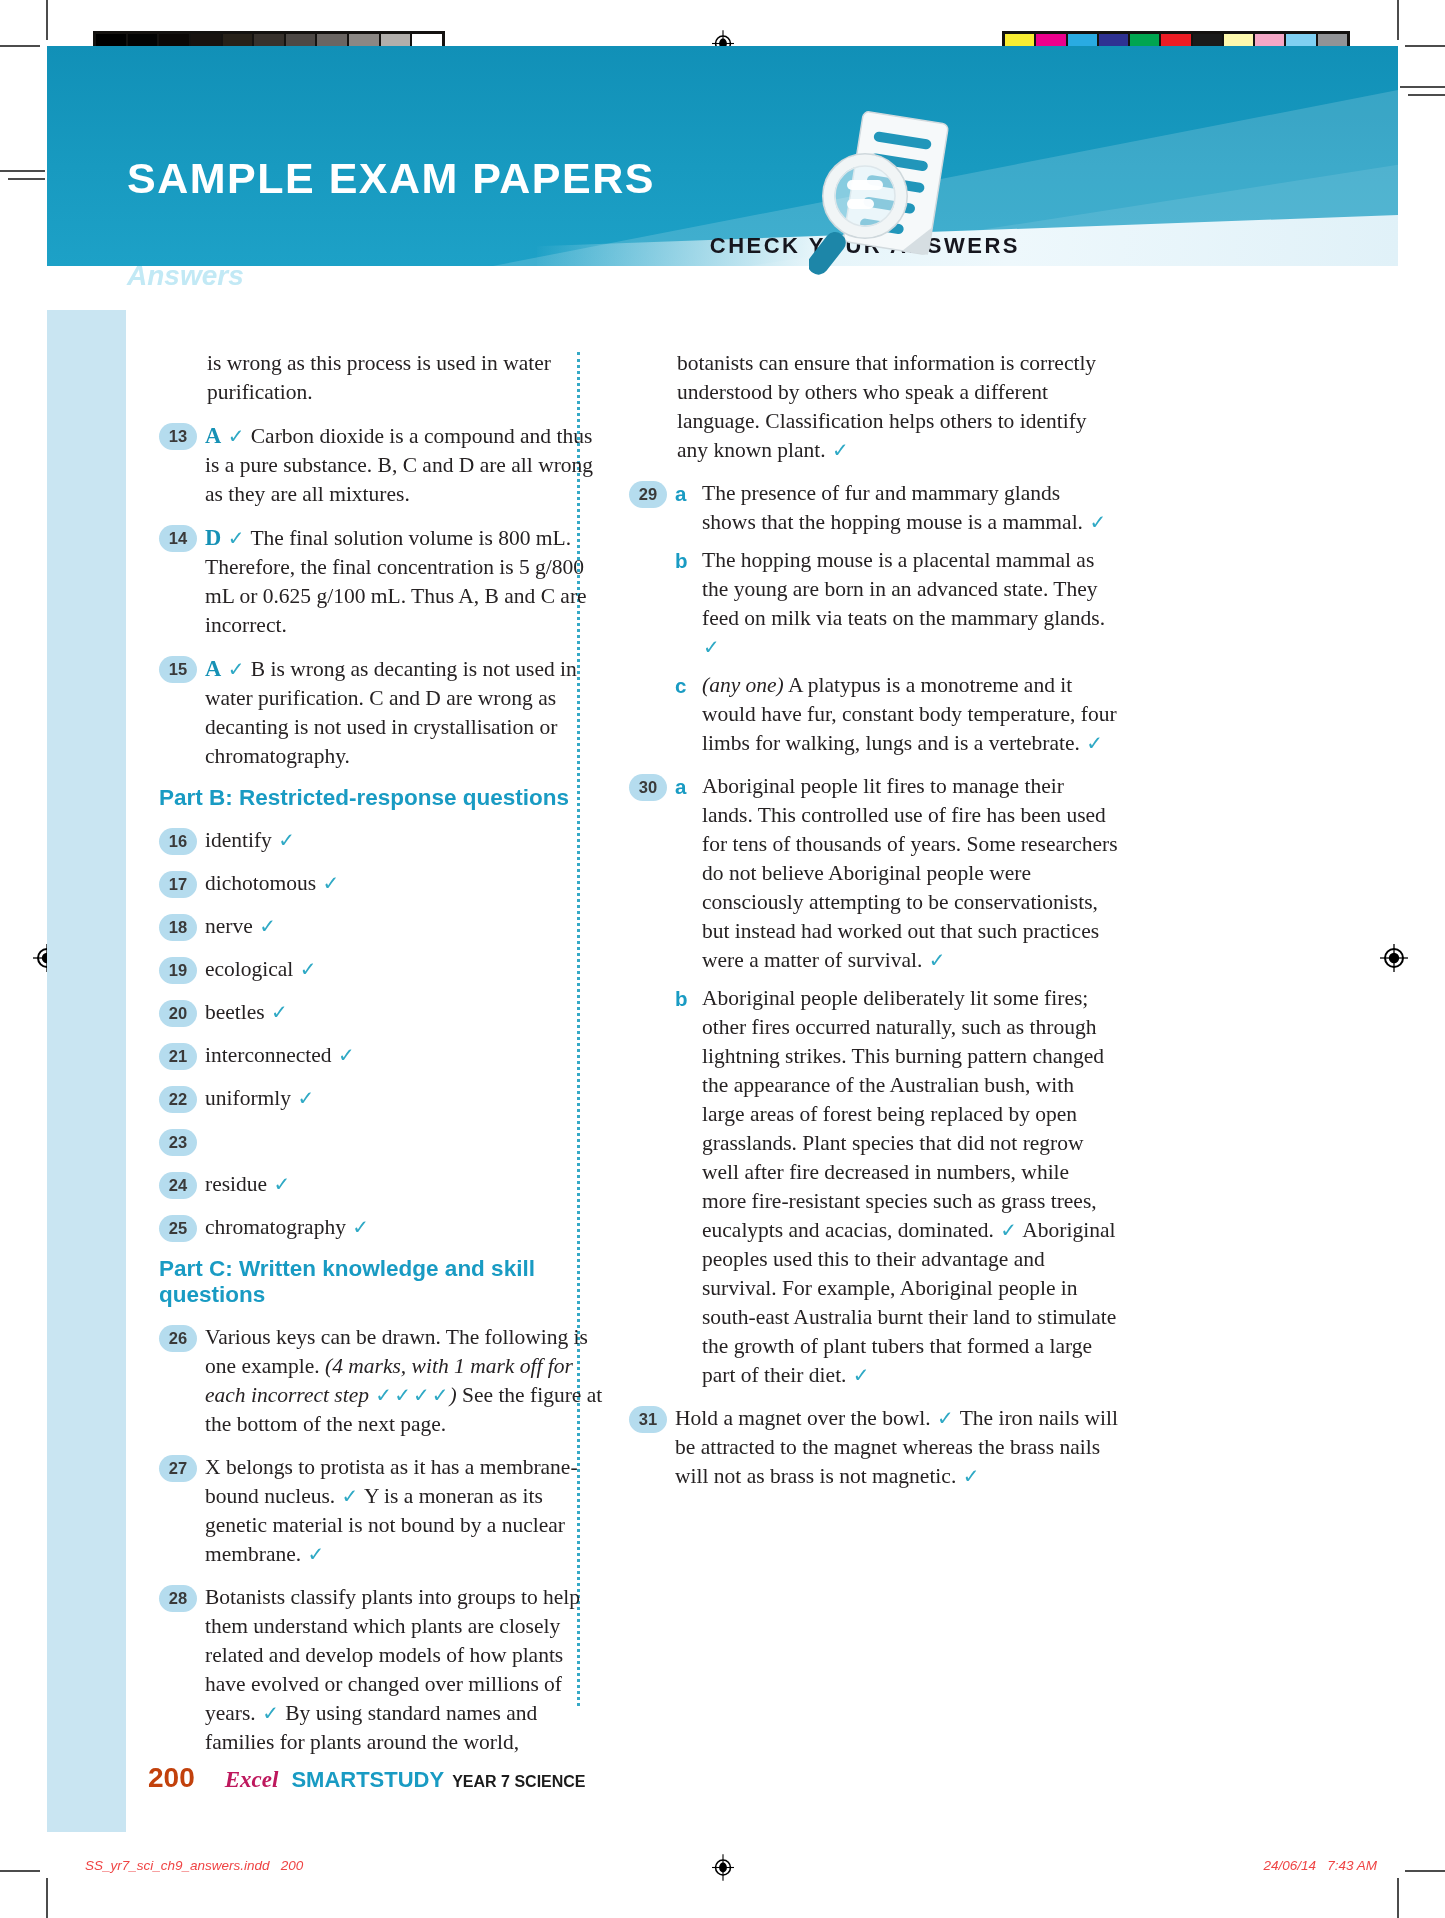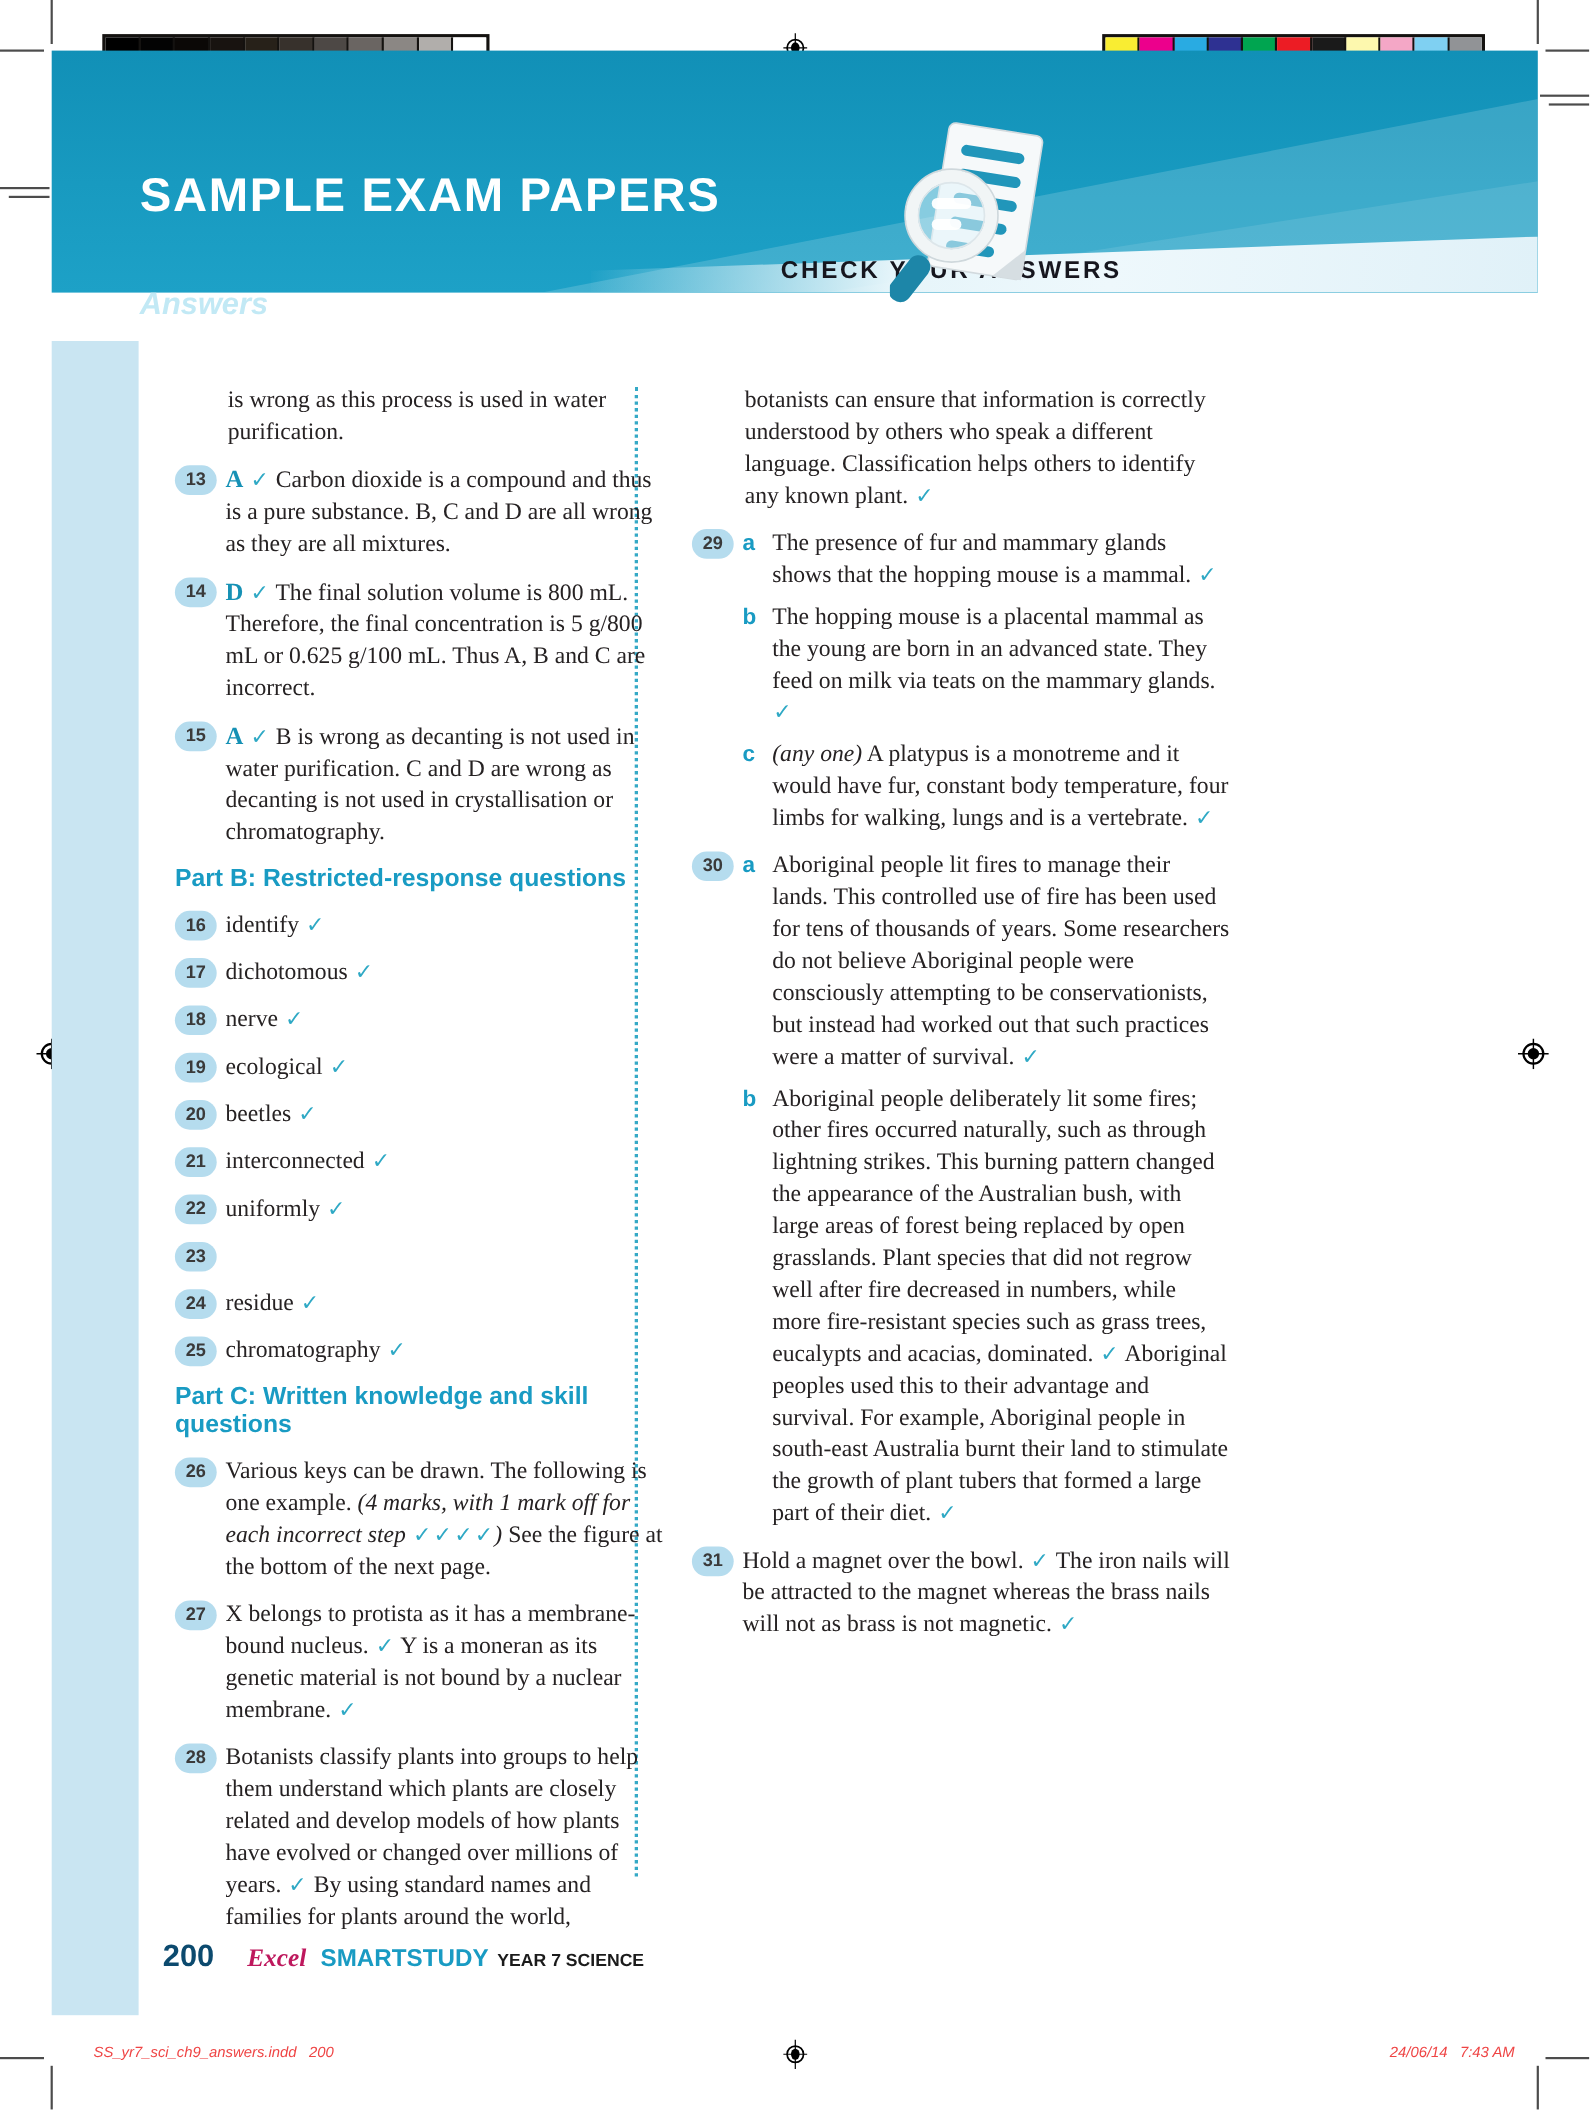--- a/index.html
+++ b/index.html
@@ -56,21 +56,21 @@
   .part-heading{font-family:"Liberation Sans",sans-serif;font-weight:bold;color:#199bc3;
          font-size:22.5px;line-height:26px;margin:5px 0 15px 0;}
   .sub{display:flex;margin-bottom:9px;}
   .sub:last-child{margin-bottom:0;}
   .sub-label{flex:0 0 27px;font-family:"Liberation Sans",sans-serif;font-weight:bold;
          color:#199bc3;font-size:20.5px;line-height:29px;}
   .sub-body{flex:1;}
 
   
   .page-footer{position:absolute;left:148px;top:1762px;display:flex;align-items:baseline;white-space:pre;}
-  .pagenum{color:#0c4a6e;font-family:"Liberation Sans",sans-serif;font-weight:bold;font-size:28px;margin-right:30px;}
+  .pagenum{color:#c2410c;font-family:"Liberation Sans",sans-serif;font-weight:bold;font-size:28px;margin-right:30px;}
   .brand-excel{color:#be185d;font-family:"Liberation Serif",serif;font-style:italic;font-weight:bold;font-size:23px;margin-right:13px;}
   .brand-smart{color:#199bc3;font-family:"Liberation Sans",sans-serif;font-weight:bold;font-size:22px;margin-right:8px;}
   .brand-series{color:#1b1b1b;font-family:"Liberation Sans",sans-serif;font-weight:bold;font-size:16px;}
 
   .print-line{position:absolute;left:0;right:0;top:1858px;height:22px;
         font-family:"Liberation Sans",sans-serif;font-size:13.5px;color:#ef4444;font-style:italic;}
   .print-file{position:absolute;left:85px;white-space:pre;}
   .print-date{position:absolute;right:68px;white-space:pre;}
 </style>
 </head>

